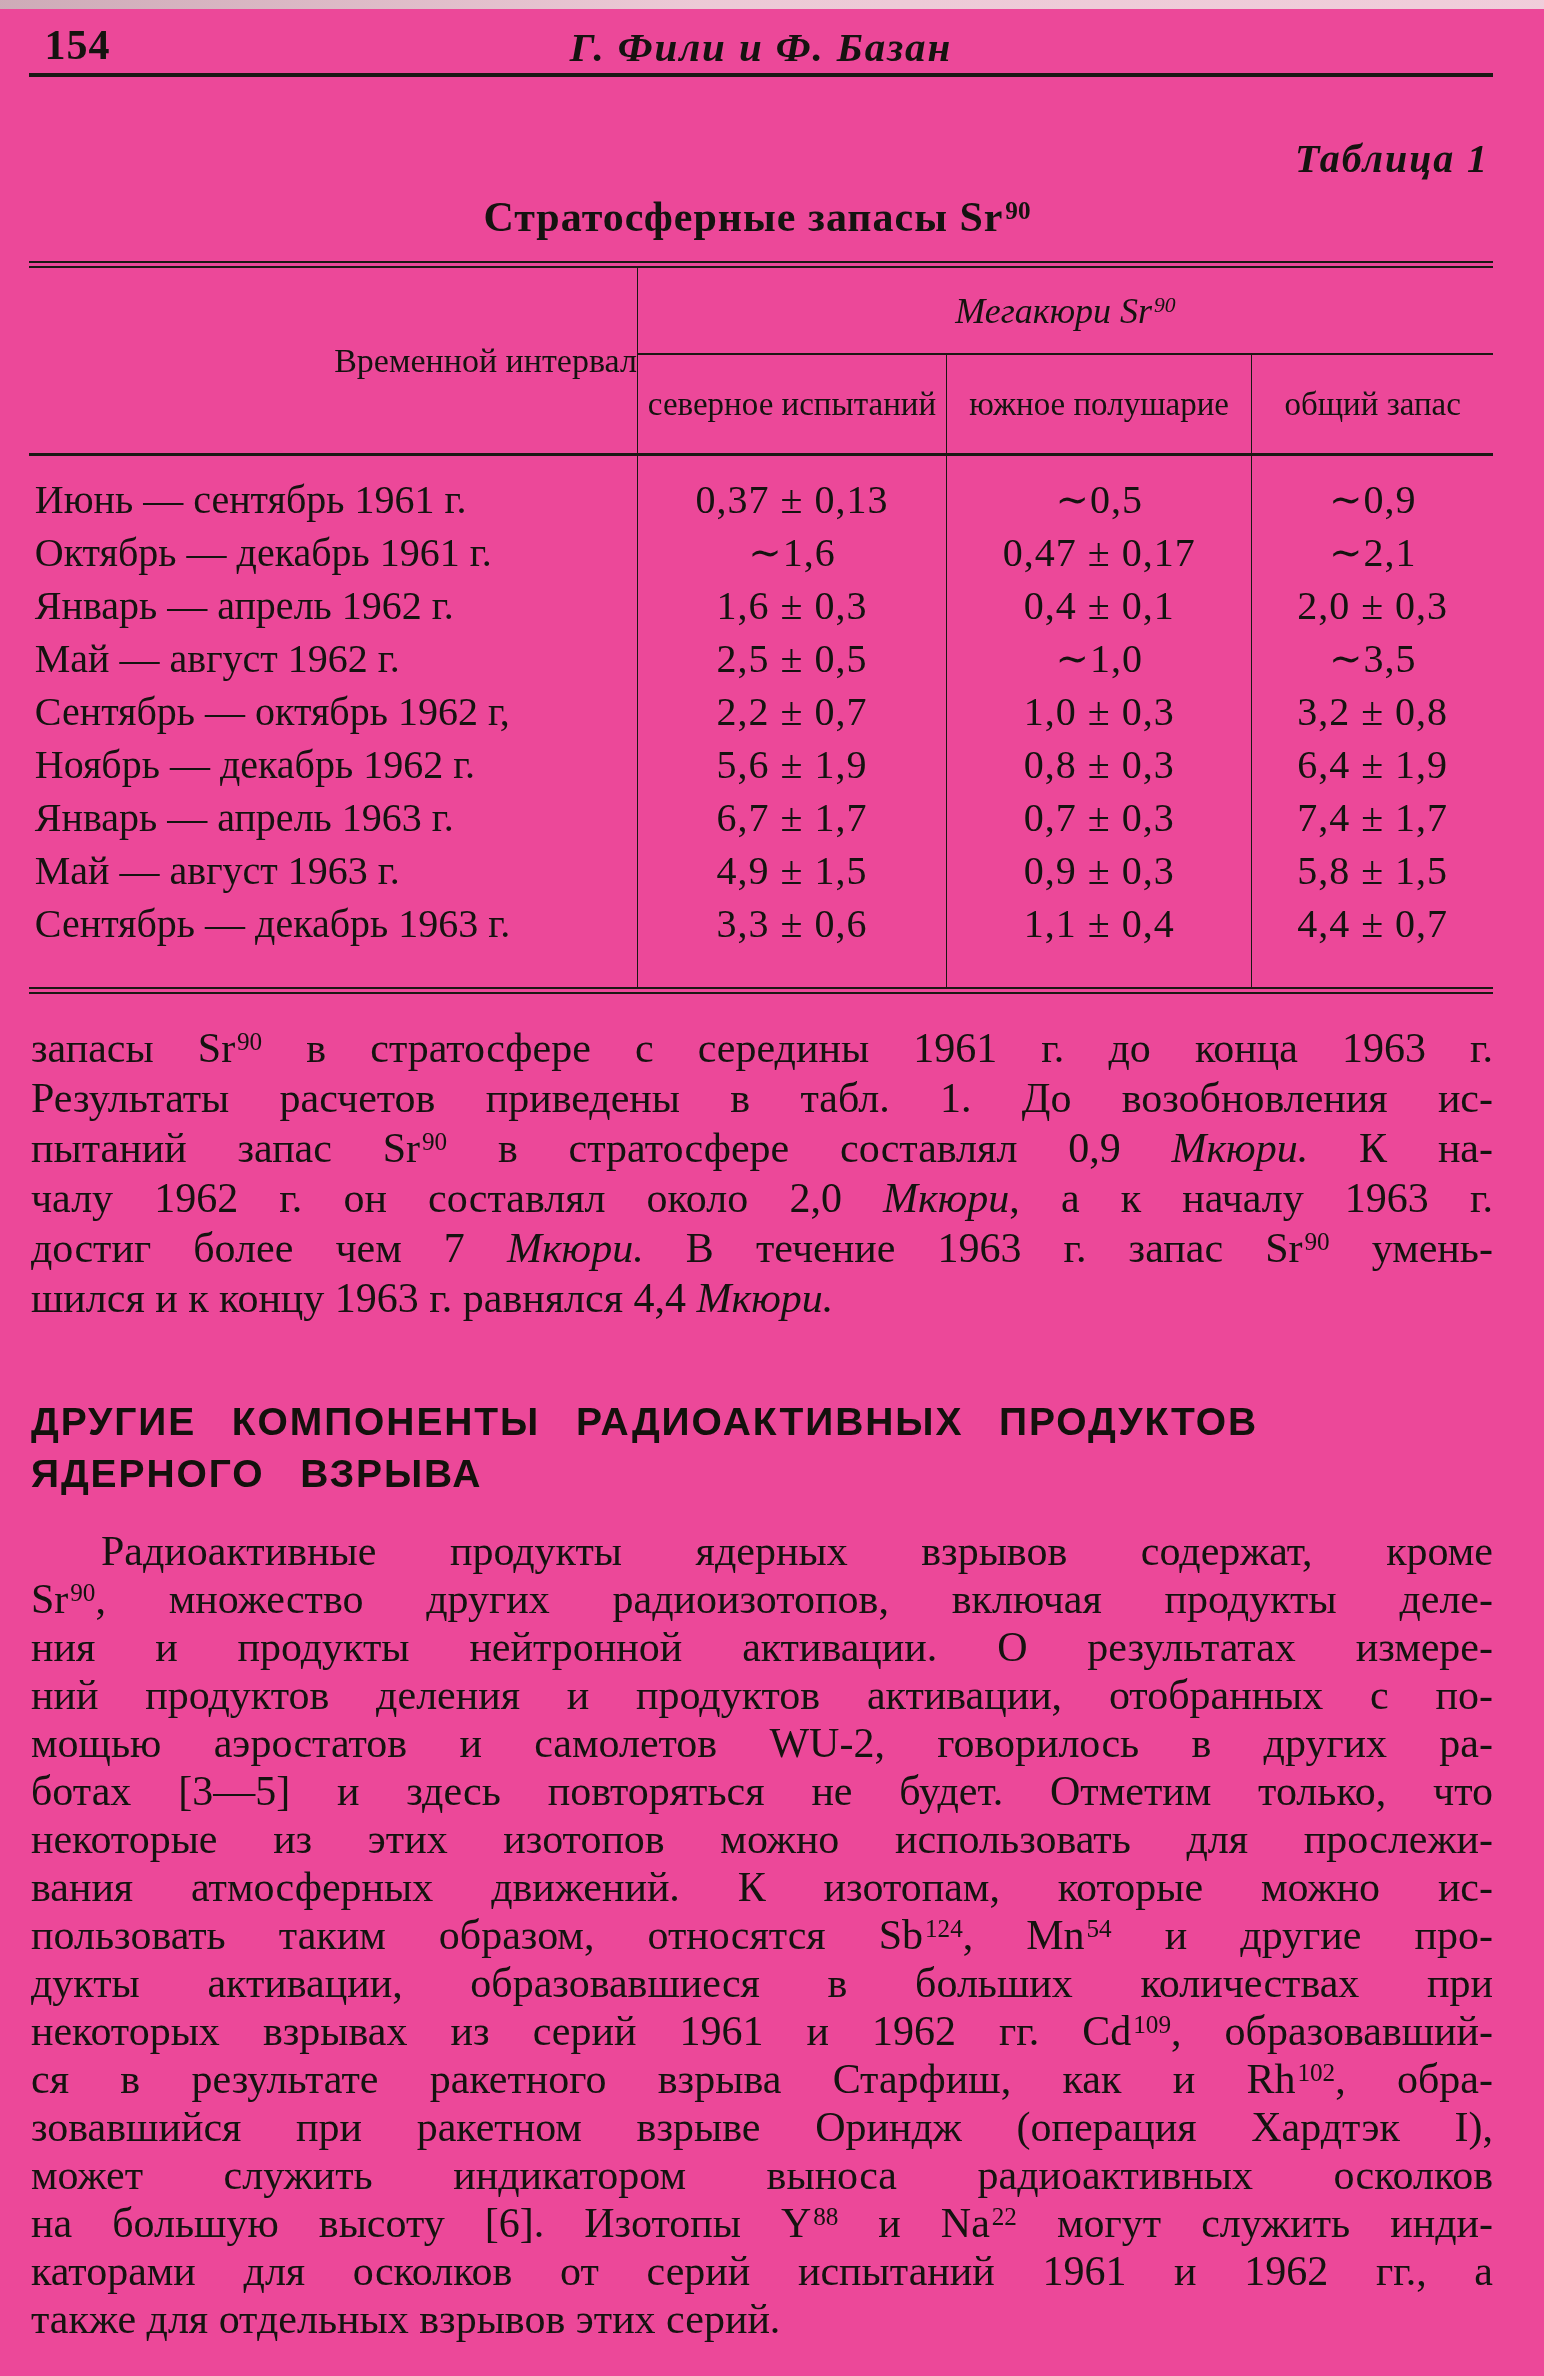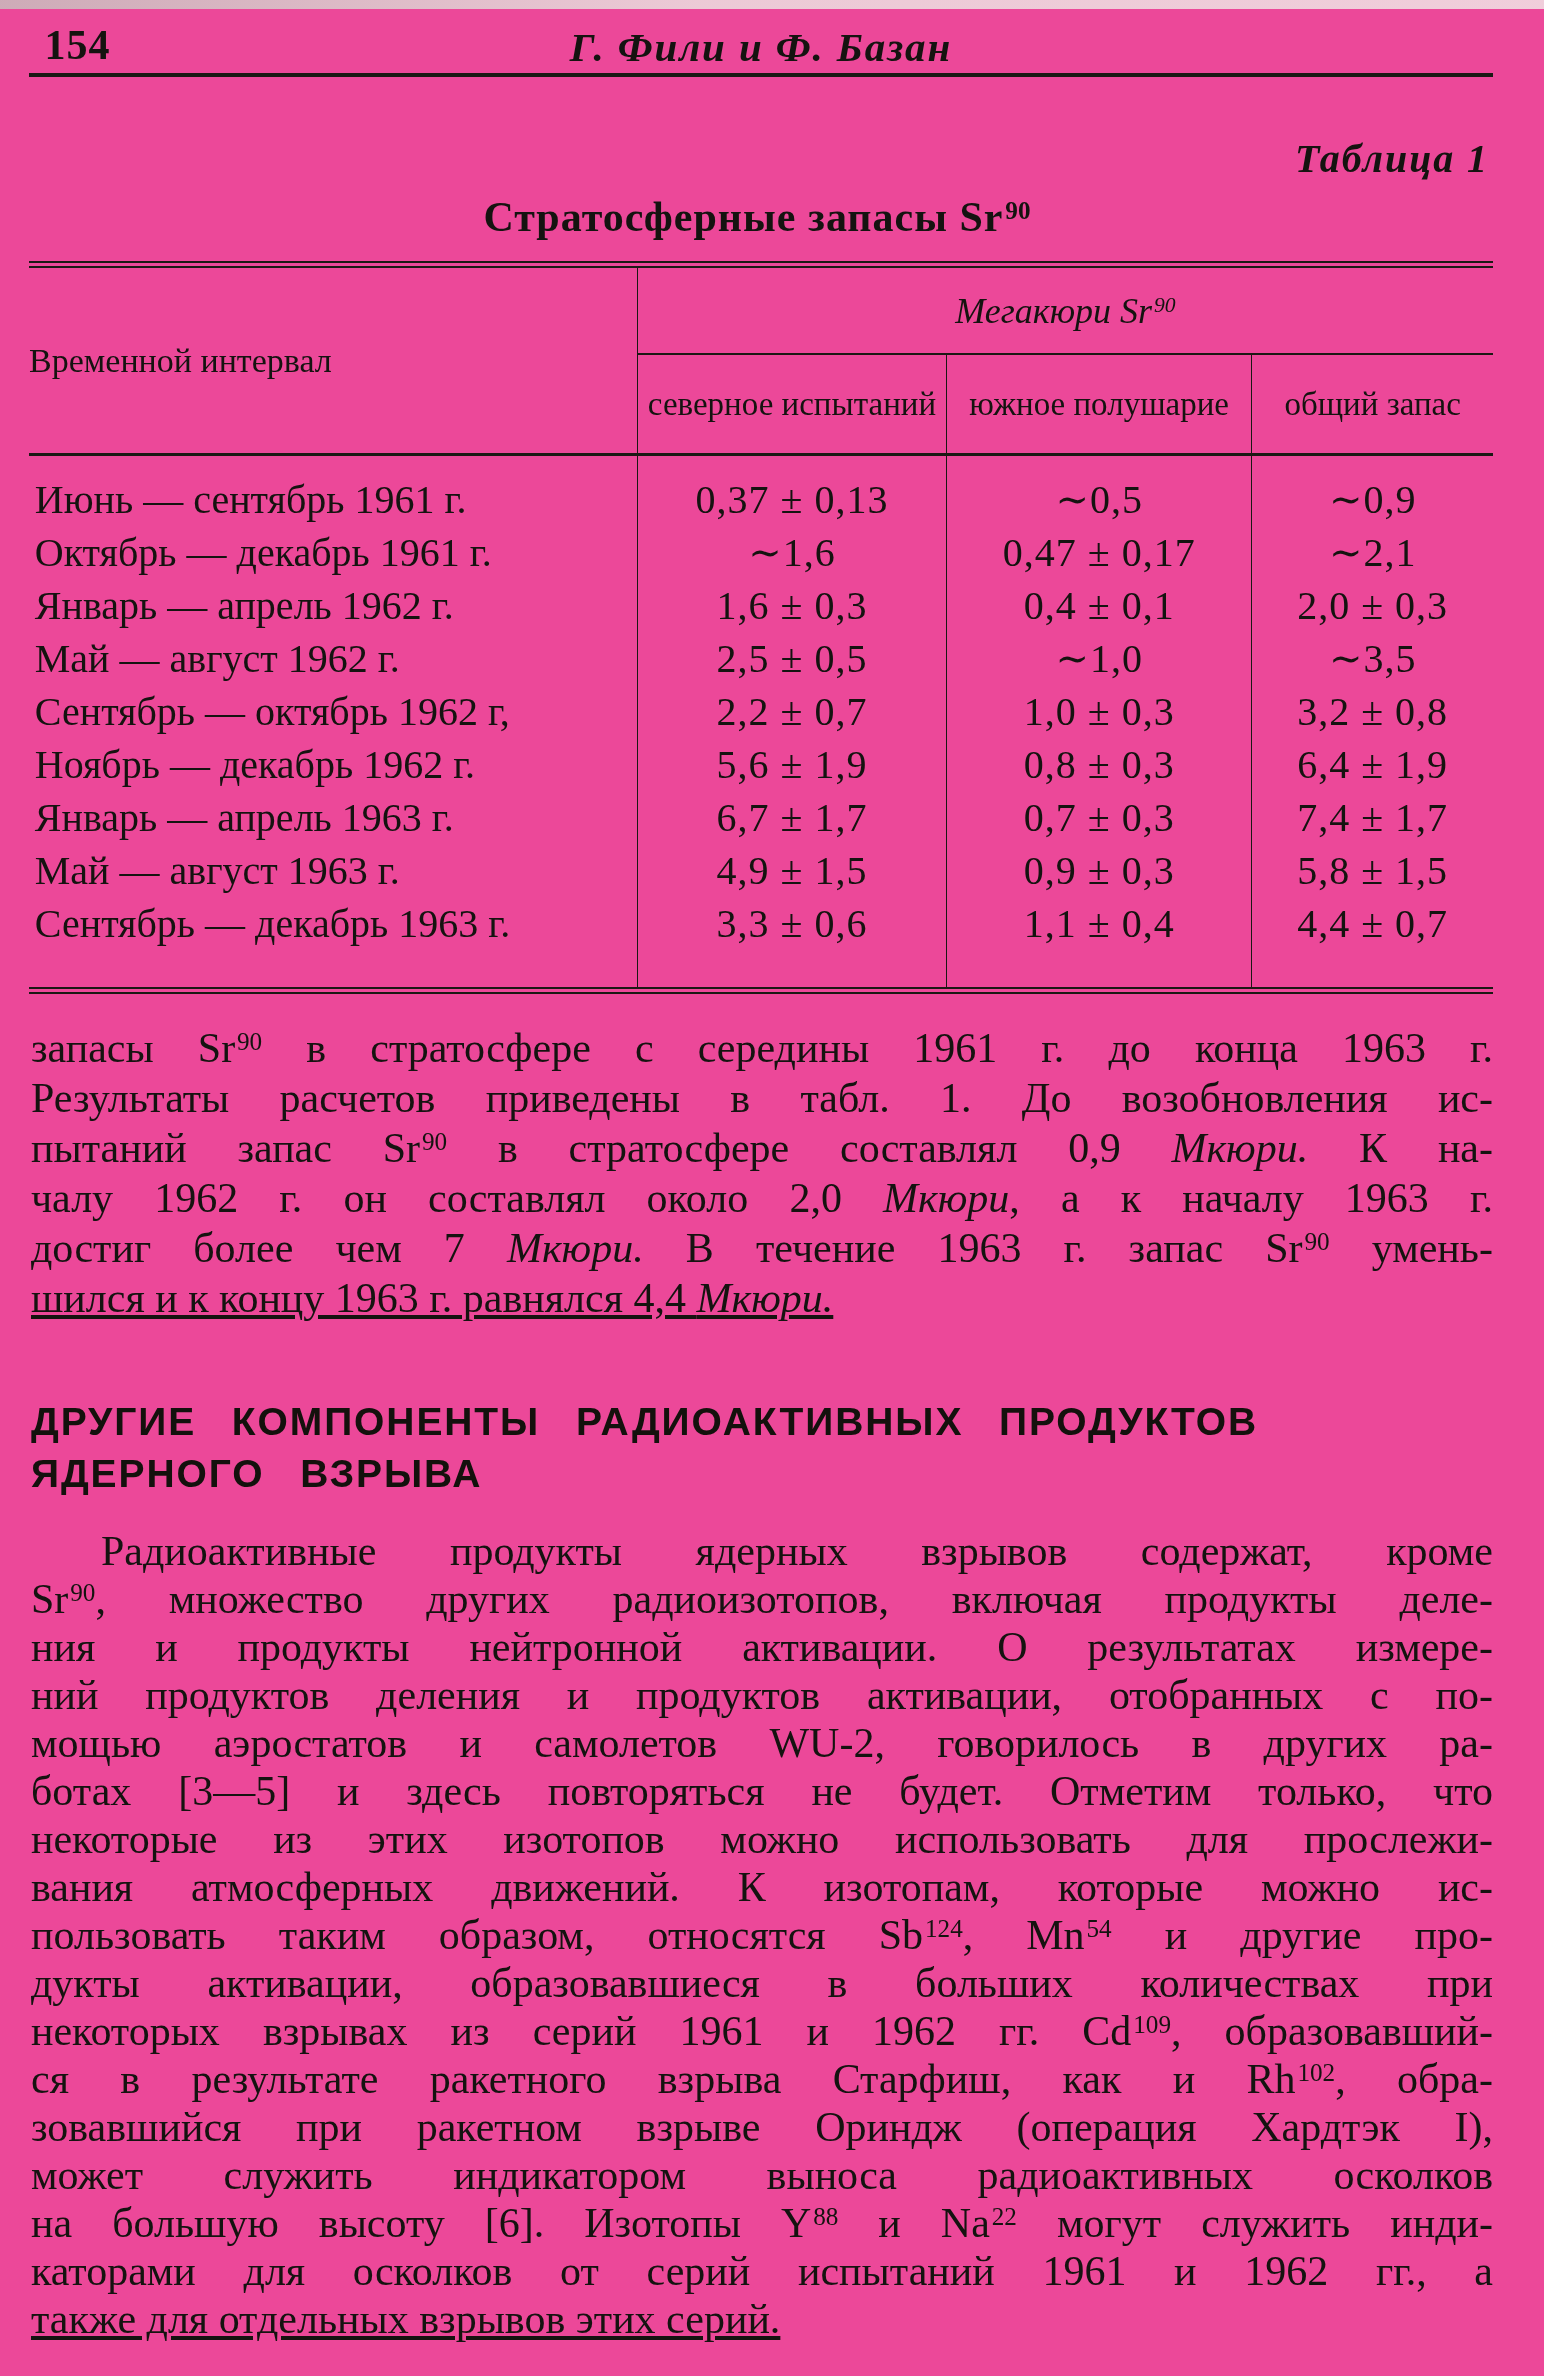--- a/index.html
+++ b/index.html
@@ -39,39 +39,39 @@
     border-top:7.7px double #1b1814;border-bottom:7.7px double #1b1814;
     font-size:39px;
   }
   col.c1{width:608px}col.c2{width:309px}col.c3{width:305px}col.c4{width:241px}
   th,td{font-weight:normal;padding:0;vertical-align:middle;}
   .th-group{
     height:85px;text-align:center;font-style:italic;font-size:36px;
     border-left:1.9px solid #1b1814;border-bottom:2.9px solid #1b1814;
   }
   .th-interval{
-    text-align:left;font-size:34px;
+    text-align:right;font-size:34px;
     border-bottom:3.9px solid #1b1814;
   }
   .th-sub{
     height:98px;text-align:center;font-size:33px;line-height:41px;
     border-bottom:3.9px solid #1b1814;
   }
   .bl1{border-left:1.9px solid #1b1814;}
   tbody td{height:53px;}
   tbody tr:first-child td{padding-top:17.4px;}
   tbody tr:last-child td{padding-bottom:37px;}
   td.td-interval{text-align:left;padding-left:5.8px;font-size:40px;}
   td.td-num{text-align:center;font-size:40px;letter-spacing:1px;}
   
   .para{position:absolute;left:31px;width:1462px;font-size:42px;}
   .para1{top:1023px;line-height:50px;}
   .para2{top:1527px;line-height:48px;}
   .tline{text-align:justify;text-align-last:justify;white-space:normal;}
-  .tline.lastline{text-align-last:left;text-decoration:underline;}
+  .tline.lastline{text-align-last:left;}
   .tline.indent{text-indent:70px;}
   .it{font-style:italic;}
   
   .section-heading{
     position:absolute;top:1396px;left:31px;width:1462px;margin:0;
     font-family:"Liberation Sans","DejaVu Sans",sans-serif;
     font-size:39px;font-weight:bold;line-height:52px;
     letter-spacing:1.9px;word-spacing:23px;color:#14110d;
   }
 </style>

